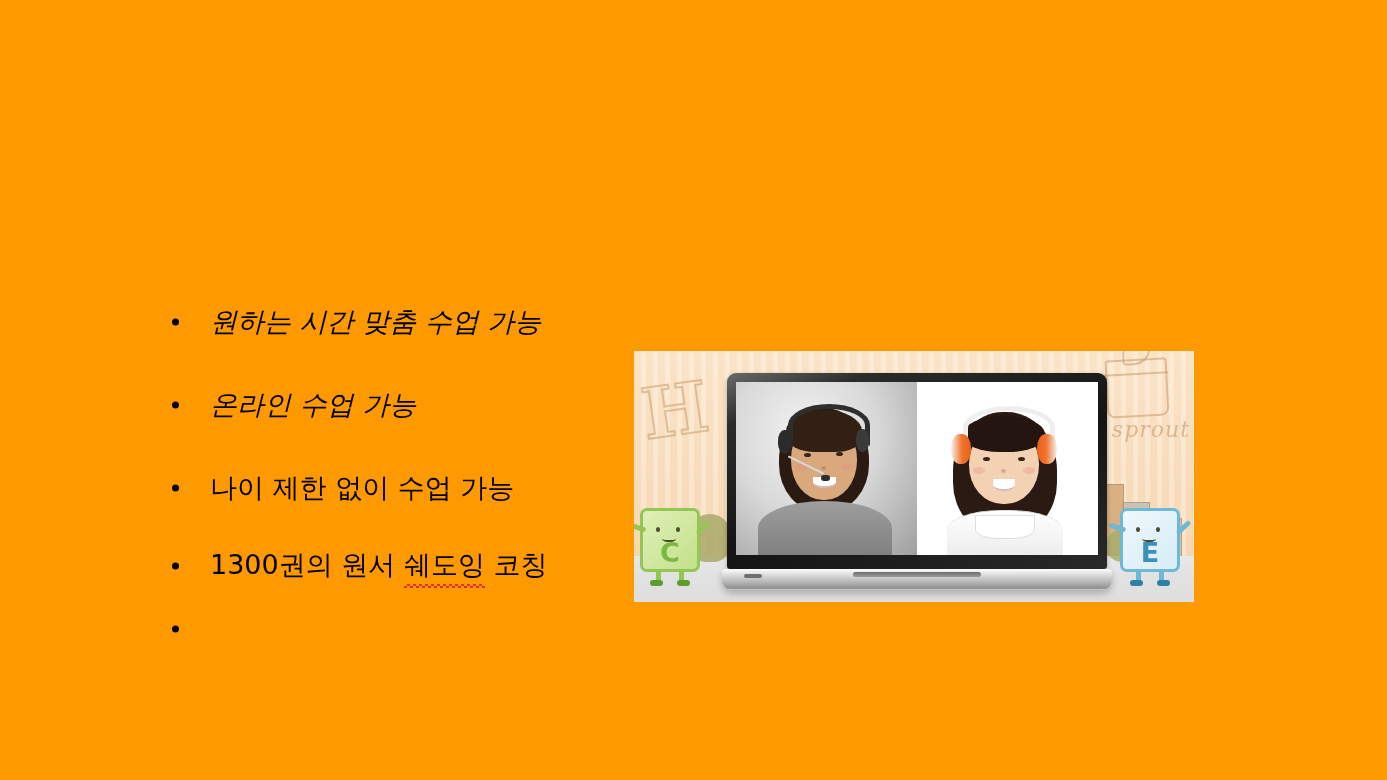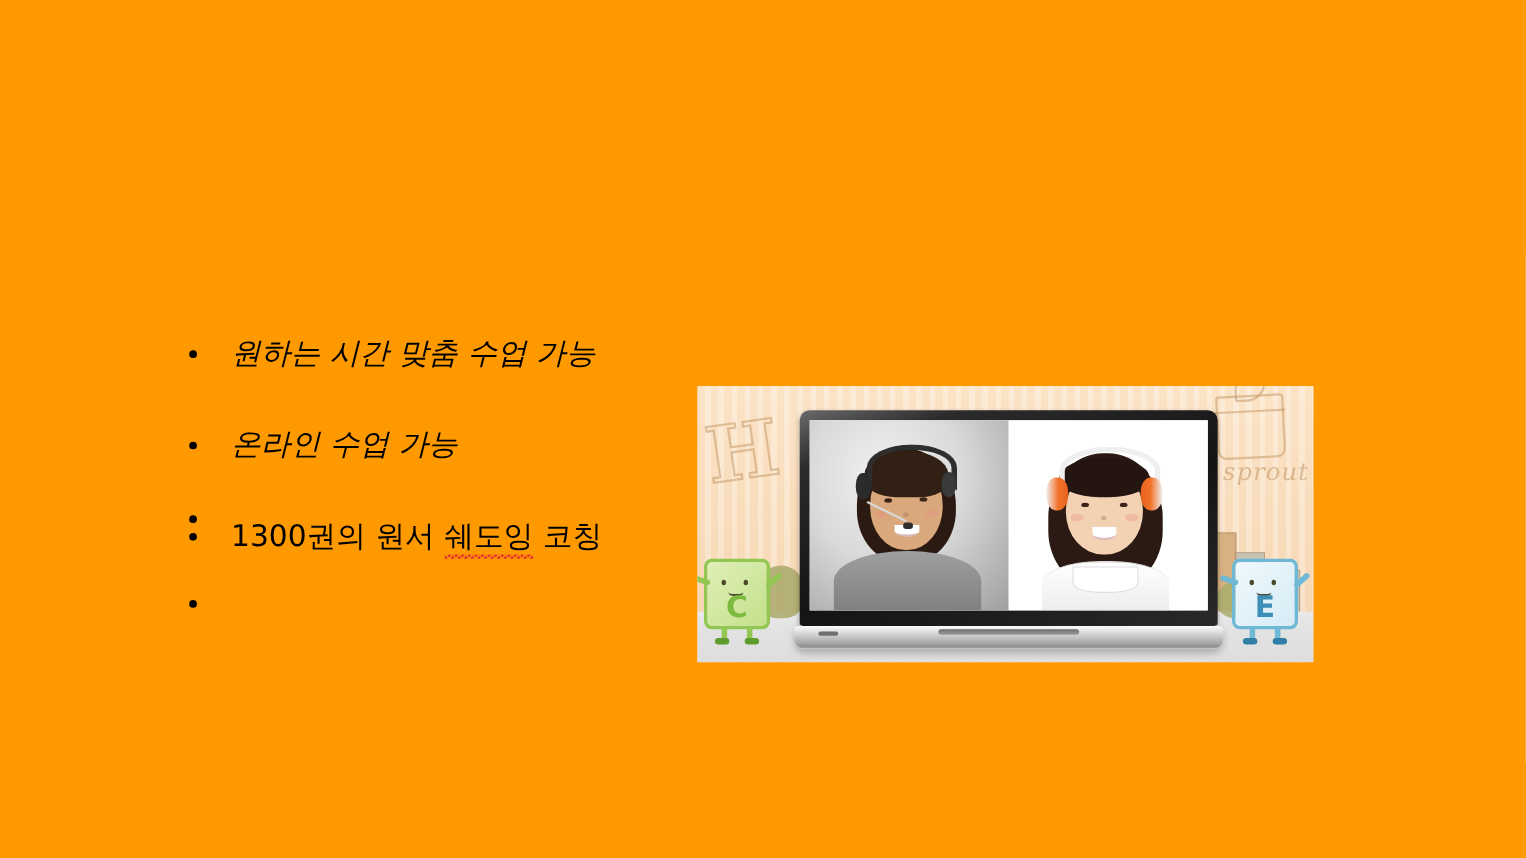--- a/index.html
+++ b/index.html
@@ -68,20 +68,21 @@
     background: #000000;
   }
   
   .bullet-item.gap-lg { margin-bottom: 52px; font-style: italic; }
   .bullet-item.gap-md { margin-bottom: 46px; }
 
   
   .squiggle {
     position: relative;
     display: inline-block;
+    font-family: Liberation Mono, monospace;
   }
   .squiggle::after {
     content: "";
     position: absolute;
     left: 0;
     right: 0;
     bottom: -5px;
     height: 4px;
     background-image:
       radial-gradient(circle at 1.5px 3.2px, #E03030 1.4px, rgba(224,48,48,0) 1.6px),
@@ -450,20 +451,21 @@
       <span class="bullet-text">원하는 시간 맞춤 수업 가능</span>
     </li>
 
     <li class="bullet-item gap-lg">
       <span class="bullet-dot"></span>
       <span class="bullet-text">온라인 수업 가능</span>
     </li>
 
     <li class="bullet-item gap-md">
       <span class="bullet-dot"></span>
+      <span class="bullet-text">나이 제한 없이 수업 가능</span>
     </li>
 
     <li class="bullet-item gap-md">
       <span class="bullet-dot"></span>
       <span class="bullet-text"><span>1300권의 원서 </span><span class="squiggle">쉐도잉</span><span> 코칭</span></span>
     </li>
 
     <li class="bullet-item">
       <span class="bullet-dot"></span>
     </li>

